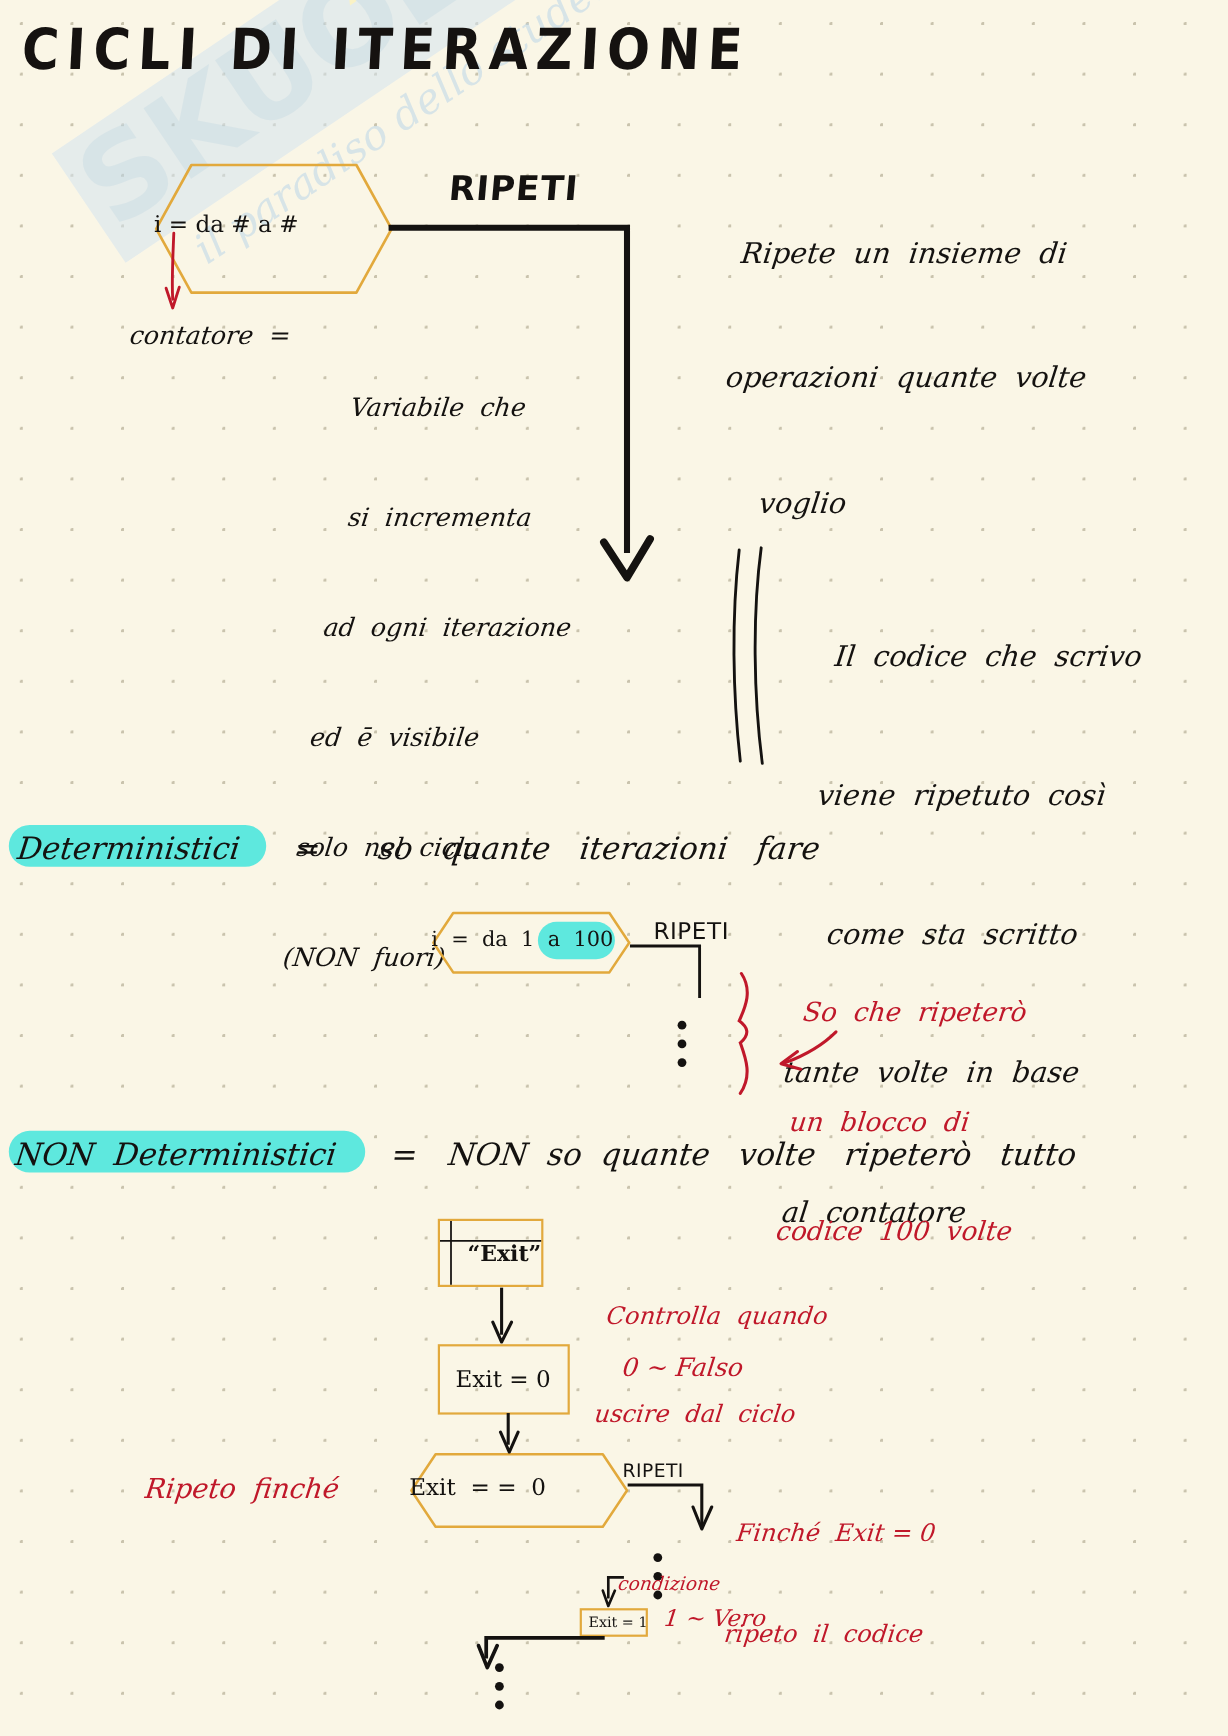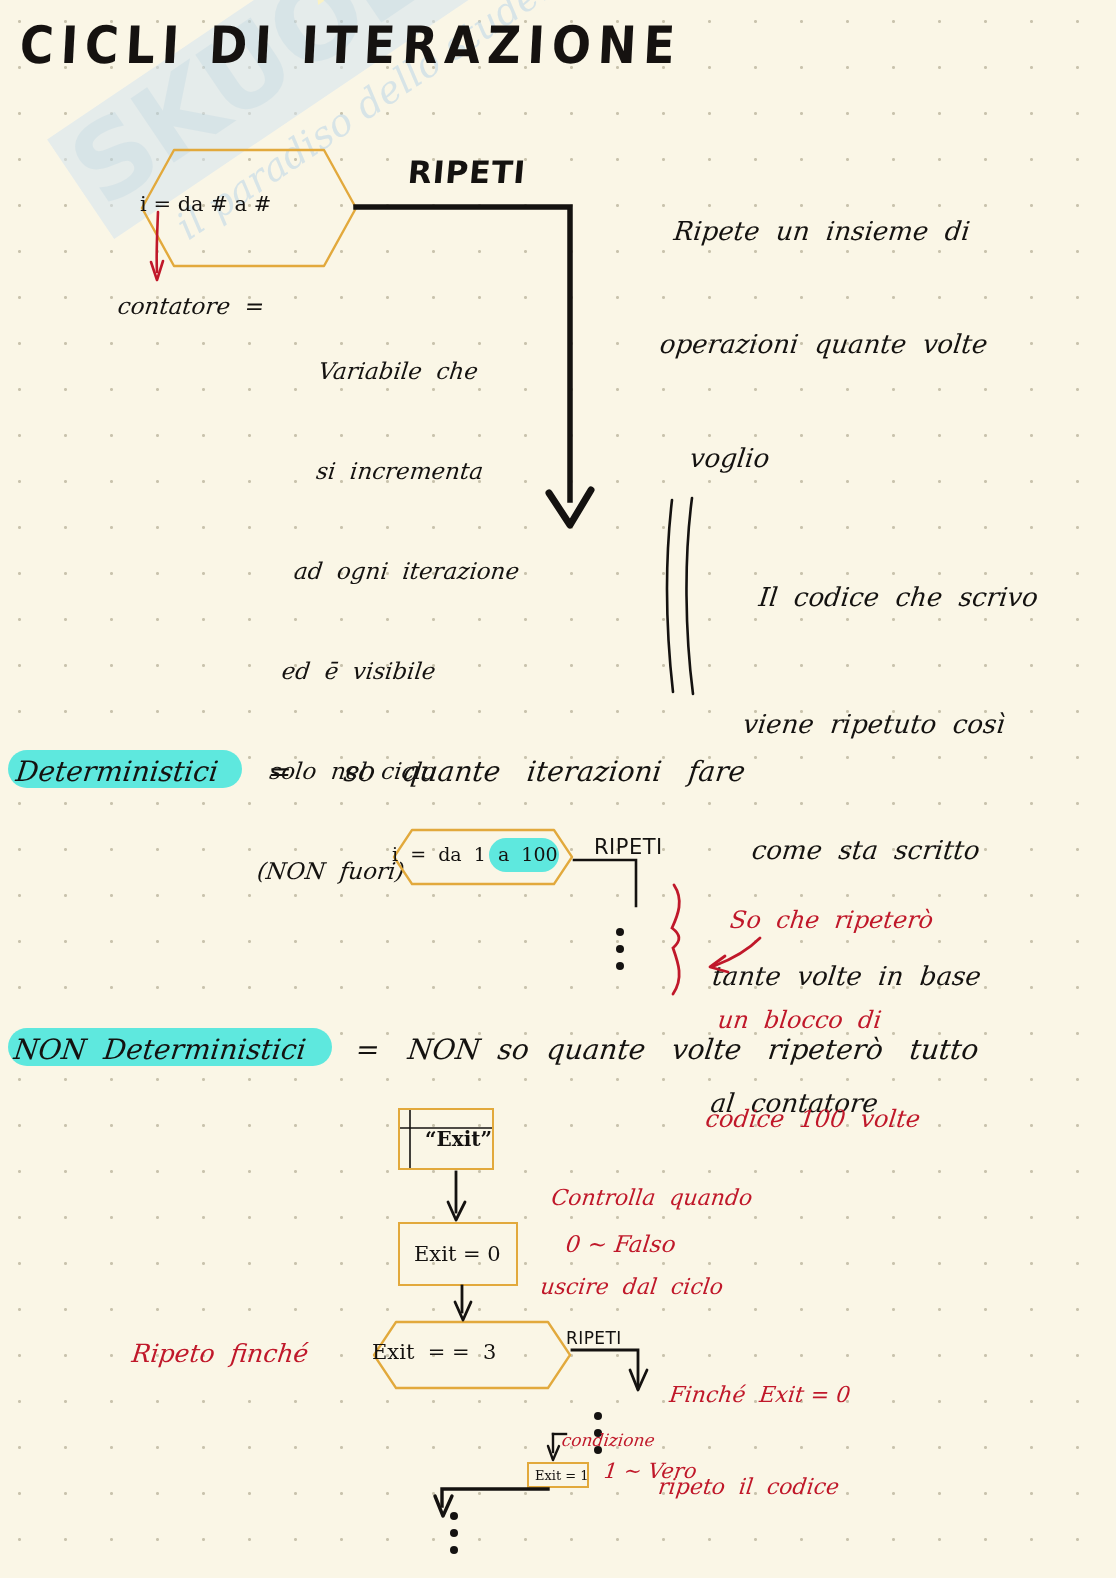--- a/index.html
+++ b/index.html
@@ -204,21 +204,21 @@
 
   <div class="box" style="left:398px;top:1222px;width:120px;height:64px;">
     <span class="bl" style="margin-left:14px;font-size:21px;">Exit = 0</span>
   </div>
   <div class="ink hand red" style="left:566px;top:1228px;font-size:23px;">0 ~ Falso</div>
 
   <div class="hexwrap" style="left:372px;top:1320px;width:200px;height:70px;">
     <svg width="200" height="70" viewBox="0 0 200 70">
       <polygon points="2,35 24,2 176,2 198,35 176,68 24,68" fill="none" stroke="#e2a93c" stroke-width="2.3" stroke-linejoin="round"></polygon>
     </svg>
-    <div class="hexlabel" style="top:20px;font-size:21px;">Exit  = =  3</div>
+    <div class="hexlabel" style="top:20px;font-size:21px;">Exit  = =  0</div>
   </div>
 
   <div class="ink" style="left:566px;top:1326px;font-family:'DejaVu Sans',sans-serif;font-size:17px;letter-spacing:.4px;">RIPETI</div>
 
   <div class="ink hand red" style="left:132px;top:1336px;font-size:25px;">Ripeto  finché</div>
 
   <div class="ink hand red" style="left:664px;top:1318px;font-size:22px;line-height:1.4;">
     <div>Finché  Exit = 0</div>
     <div>ripeto  il  codice</div>
   </div>

